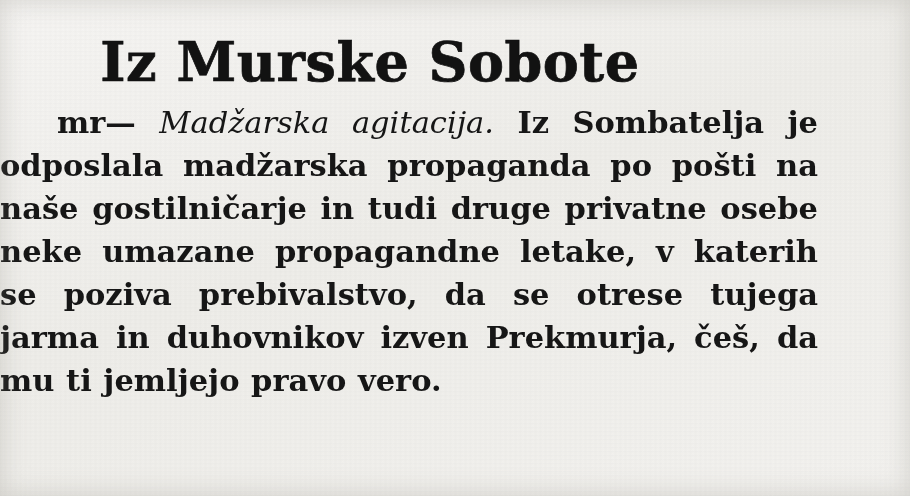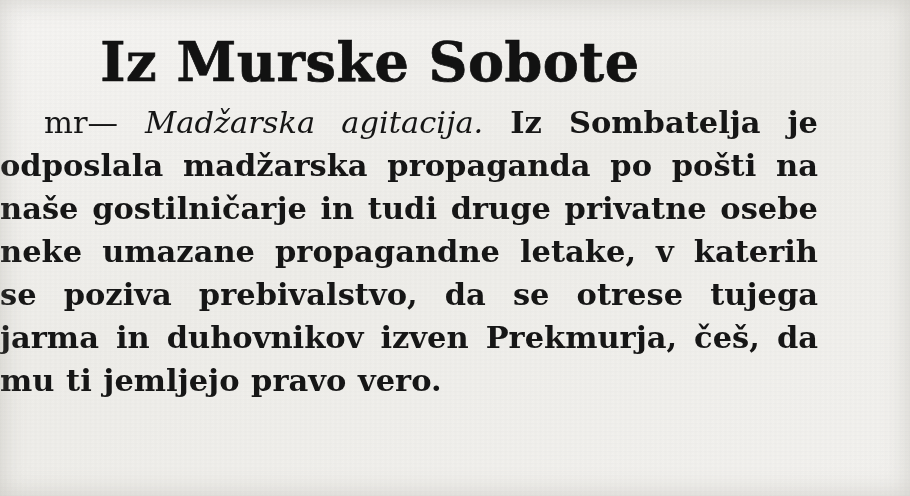--- a/index.html
+++ b/index.html
@@ -66,21 +66,22 @@
     font-size: 30.5px;
     line-height: 43px;
     color: #161616;
     text-align: justify;
     text-align-last: left;
     word-spacing: 1px;
     margin: 10px 0 0 0;
   }
 
   .para .lead-mark {
-    font-weight: normal;
+    font-weight: bold;
+    margin-left: 13px;
   }
 
   .para .subject {
     font-style: italic;
     font-weight: normal;
   }
 
   .indent {
     display: inline-block;
     width: 44px;

